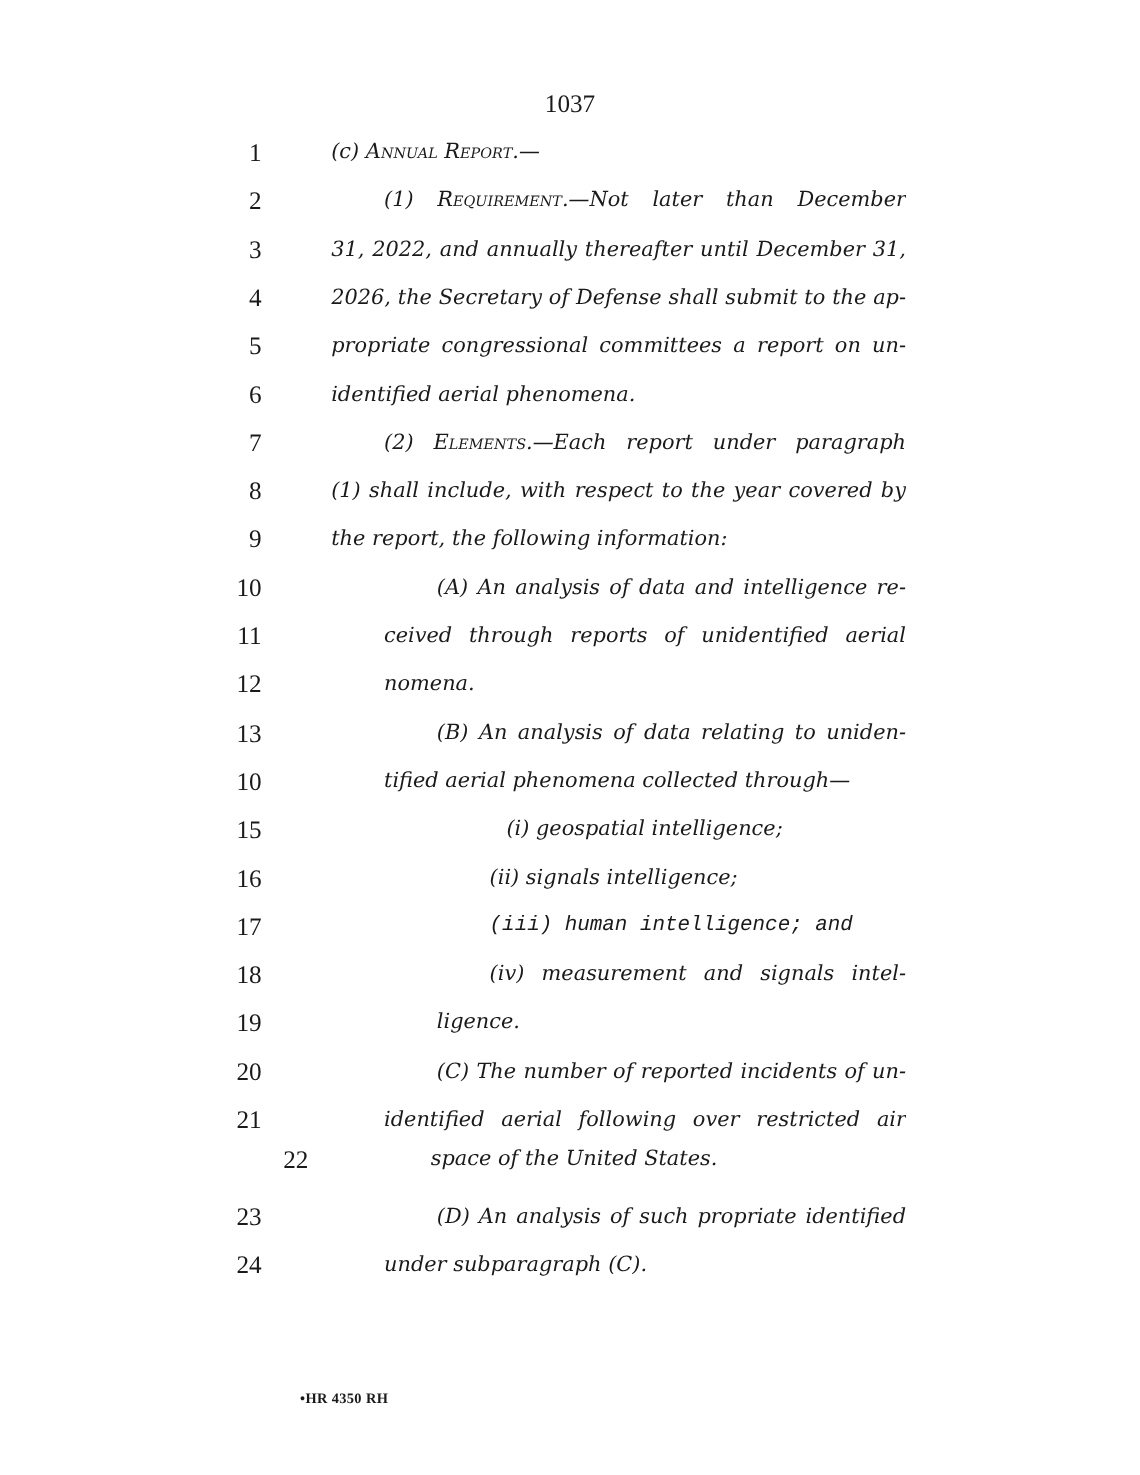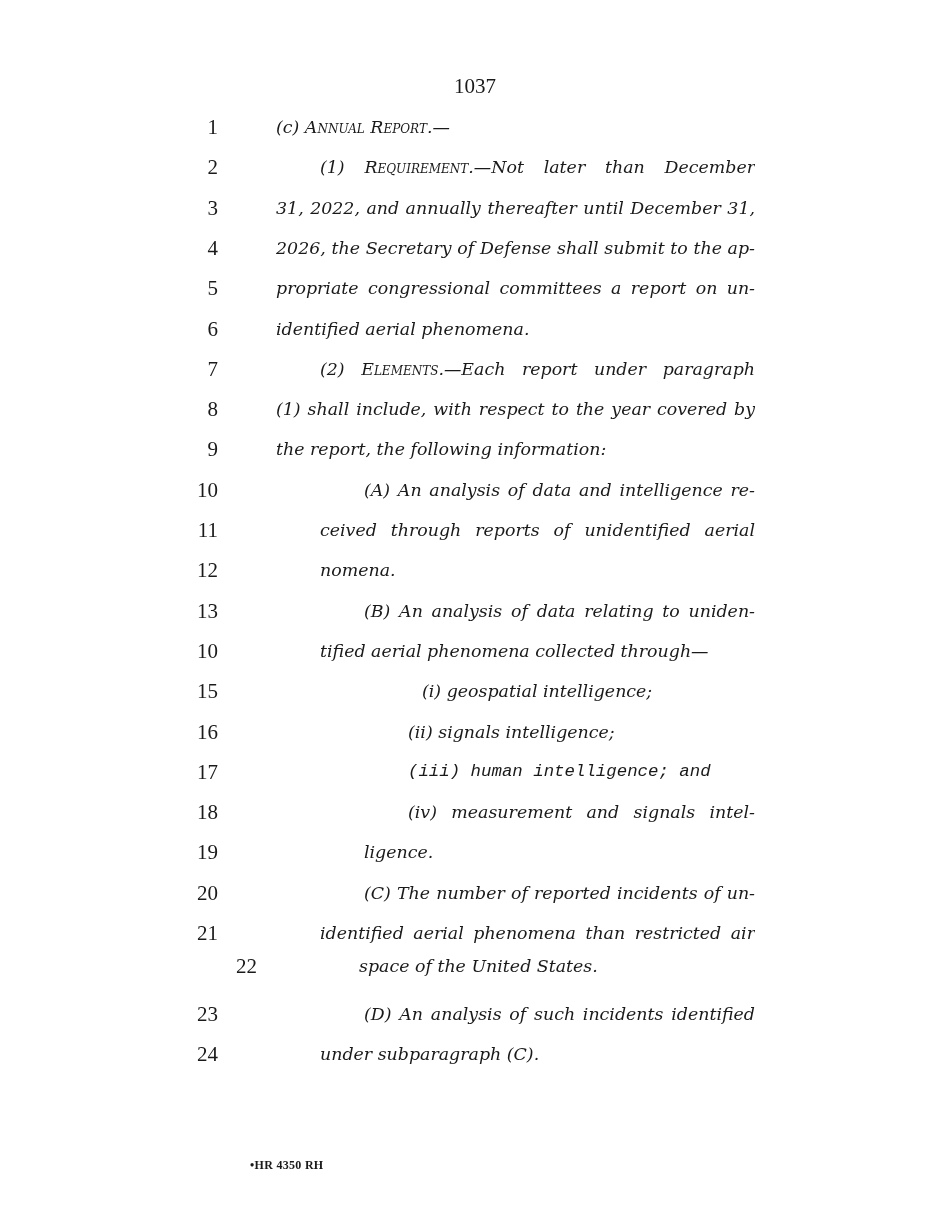--- a/index.html
+++ b/index.html
@@ -98,29 +98,29 @@
     <div class="line" style="top: 832.4px;">
       <span class="ln">19</span>
       <span class="txt" style="left: 364px;">ligence.</span>
     </div>
     <div class="line" style="top: 872.7px;">
       <span class="ln">20</span>
       <span class="txt just" style="left: 364px; width: 391px;">(C) The number of reported incidents of un-</span>
     </div>
     <div class="line" style="top: 913px;">
       <span class="ln">21</span>
-      <span class="txt just" style="left: 320px; width: 435px;">identified aerial phenomena than restricted air</span>
+      <span class="txt just" style="left: 320px; width: 435px;">identified aerial following over restricted air</span>
     </div>
     <div class="line" style="top: 946px; margin-left: 39px;">
       <span class="ln">22</span>
       <span class="txt" style="left: 320px;">space of the United States.</span>
     </div>
     <div class="line" style="top: 993.6px;">
       <span class="ln">23</span>
-      <span class="txt just" style="left: 364px; width: 391px;">(D) An analysis of such incidents identified</span>
+      <span class="txt just" style="left: 364px; width: 391px;">(D) An analysis of such propriate identified</span>
     </div>
     <div class="line" style="top: 1033.9px;">
       <span class="ln">24</span>
       <span class="txt" style="left: 320px; text-align: center;">under subparagraph (C).</span>
     </div>
   </div>
 
 <div class="footer">•HR 4350 RH</div>
 
 </body></html>

